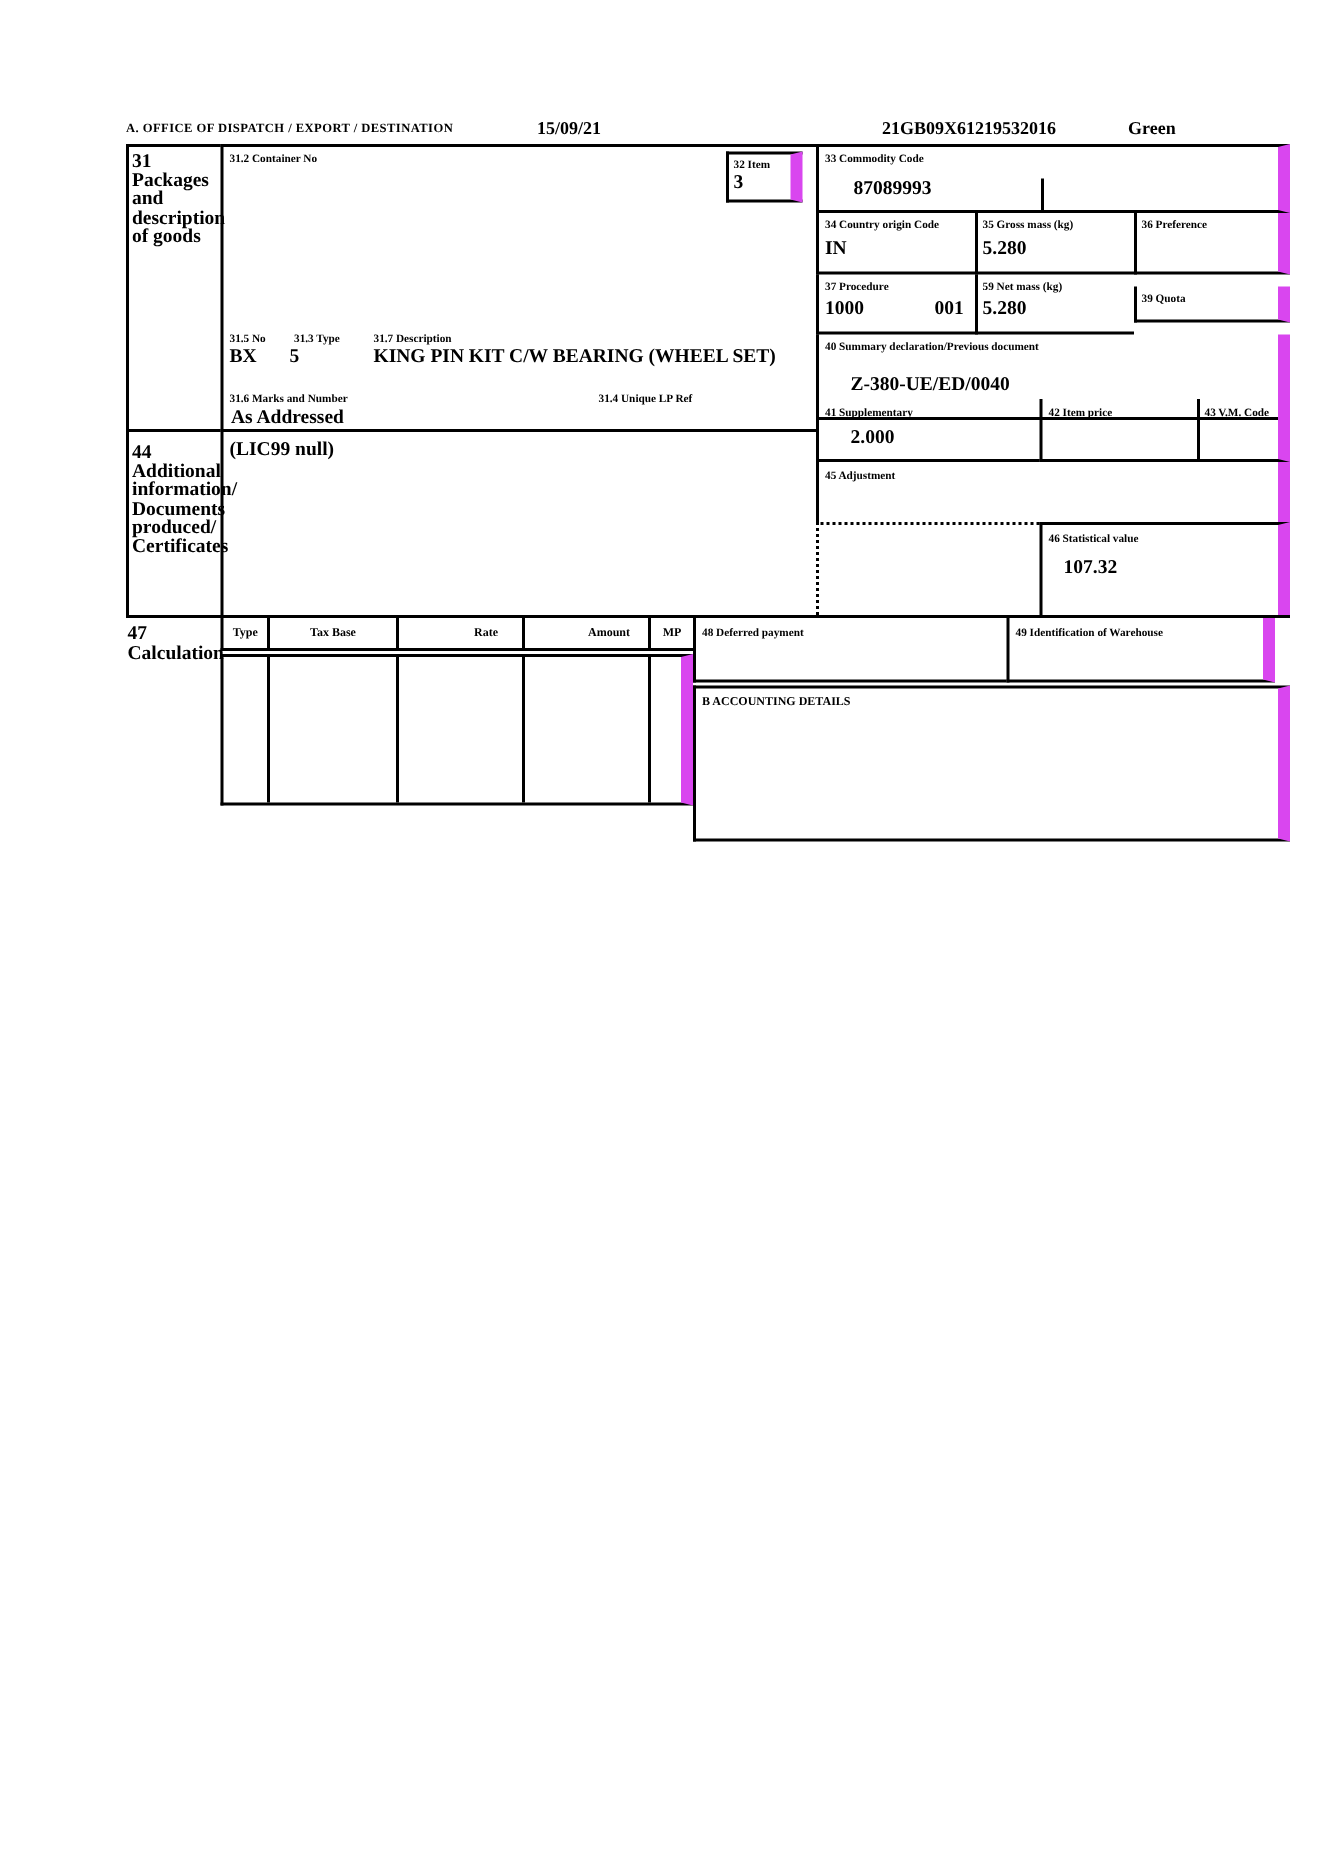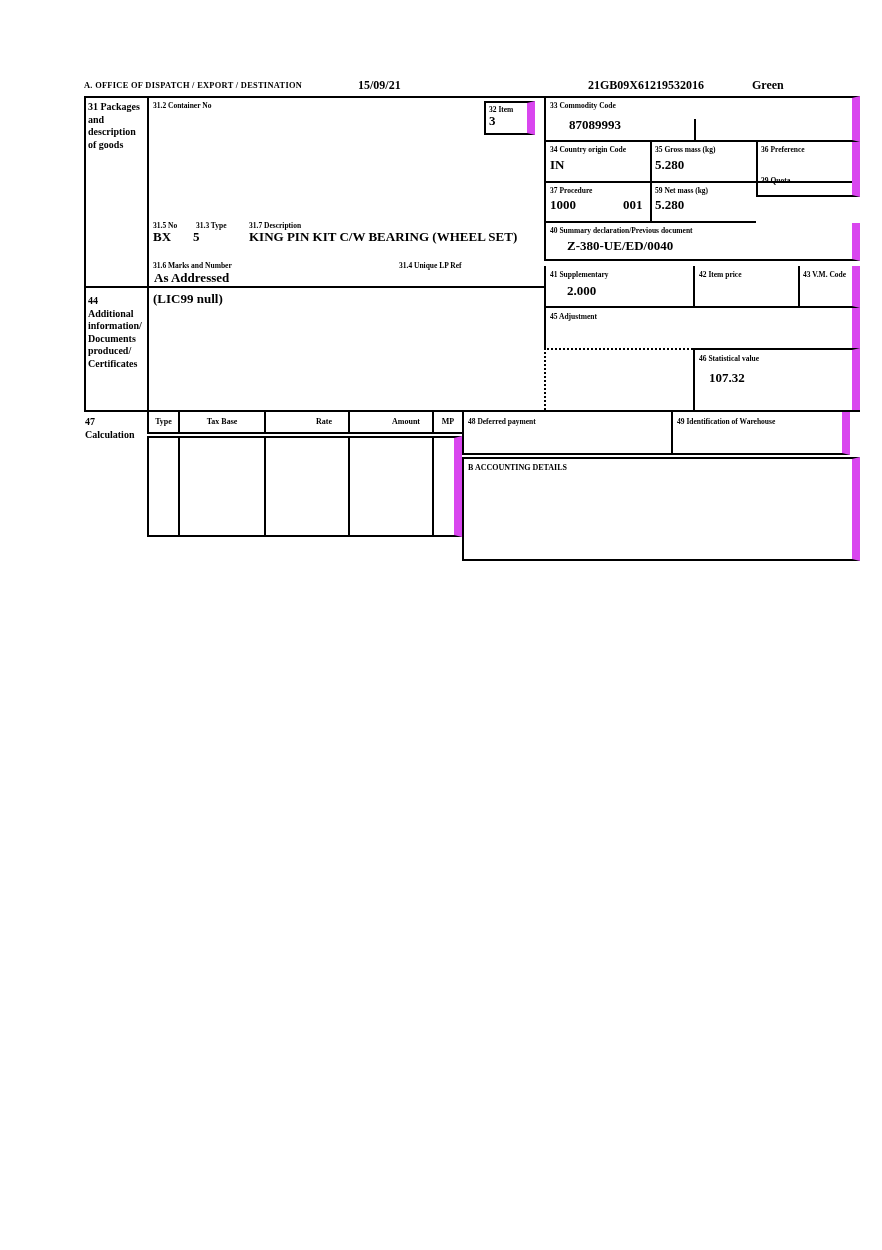--- a/index.html
+++ b/index.html
@@ -11,21 +11,21 @@
   }
   .abs { position:absolute; }
   .box { position:absolute; }
   .bl { border-left:2px solid #000; }
   .bt { border-top:2px solid #000; }
   .br { border-right:8px solid #d946ef; }
   .bb { border-bottom:2px solid #000; }
   .dl { border-left:2px dotted #000; }
   .dt { border-top:2px dotted #000; }
   .lbl  { font-size:7.5px; line-height:9px; white-space:nowrap; }
-  .side-lbl { font-size:10px; line-height:12.5px; white-space:pre-line; }
+  .side-lbl { font-size:13px; line-height:12.5px; white-space:pre-line; }
   .val  { font-size:13px; line-height:14px; white-space:nowrap; }
   .hdr-sm { font-size:8.4px; letter-spacing:0.3px; white-space:nowrap; }
   .hdr-lg { font-size:12px; white-space:nowrap; }
   .th { position:absolute; font-size:8px; padding-top:5px; height:22px; }
   .tc { text-align:center; }
   .tr { text-align:right; }
   .vline { position:absolute; width:0; border-left:2px solid #000; }
   .hline { position:absolute; height:0; border-top:2px solid #000; }
 </style>
 </head>
@@ -98,27 +98,27 @@
 
   <div class="box bl bb" style="left:544px; top:183px; width:106px; height:40px;">
     <div class="lbl" style="position:absolute; left:4px; top:3px;">37 Procedure</div>
     <div class="val" style="position:absolute; left:4px; top:15px;">1000</div>
     <div class="val" style="position:absolute; left:77px; top:15px;">001</div>
   </div>
   <div class="box bl bb" style="left:650px; top:183px; width:106px; height:40px;">
     <div class="lbl" style="position:absolute; left:3px; top:3px;">59 Net mass (kg)</div>
     <div class="val" style="position:absolute; left:3px; top:15px;">5.280</div>
   </div>
-  <div class="box bl br bb" style="left:756px; top:173px; width:104px; height:24px;">
+  <div class="box bl br bb" style="left:756px; top:191px; width:104px; height:24px;">
     <div class="lbl" style="position:absolute; left:3px; top:3px;">39 Quota</div>
   </div>
 
-  <div class="box bl br bb" style="left:544px; top:223px; width:316px; height:38px;">
+  <div class="box bl br bb" style="left:544px; top:223px; width:316px; height:57px;">
     <div class="lbl" style="position:absolute; left:4px; top:3px;">40 Summary declaration/Previous document</div>
-    <div class="val" style="position:absolute; left:21px; top:16px;text-align:center;">Z-380-UE/ED/0040</div>
+    <div class="val" style="position:absolute; left:21px; top:26px;text-align:center;">Z-380-UE/ED/0040</div>
   </div>
 
   <div class="box bl bb" style="left:544px; top:266px; width:149px; height:42px;">
     <div class="lbl" style="position:absolute; left:4px; top:4px;">41 Supplementary</div>
     <div class="val" style="position:absolute; left:21px; top:18px;">2.000</div>
   </div>
   <div class="box bl bb" style="left:693px; top:266px; width:105px; height:42px;">
     <div class="lbl" style="position:absolute; left:4px; top:4px;">42 Item price</div>
   </div>
   <div class="box bl br bb" style="left:798px; top:266px; width:62px; height:42px;">

